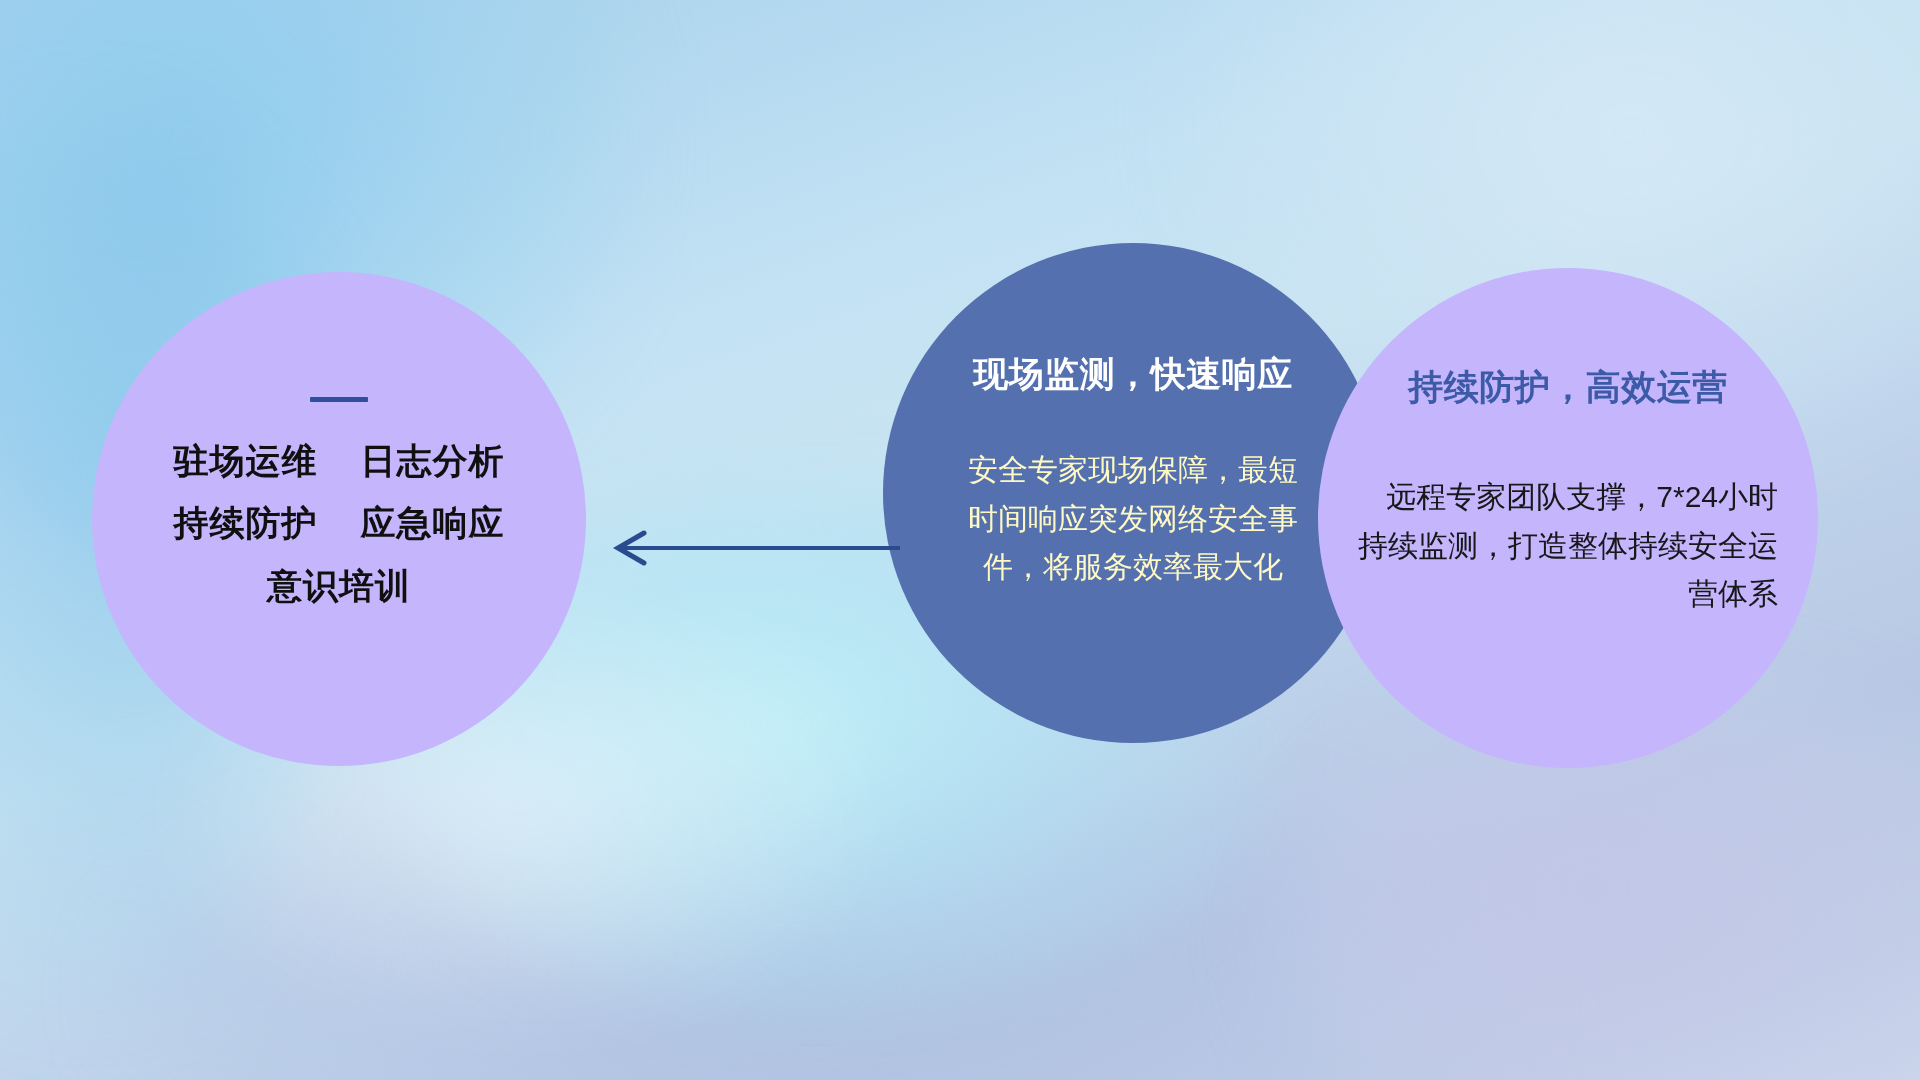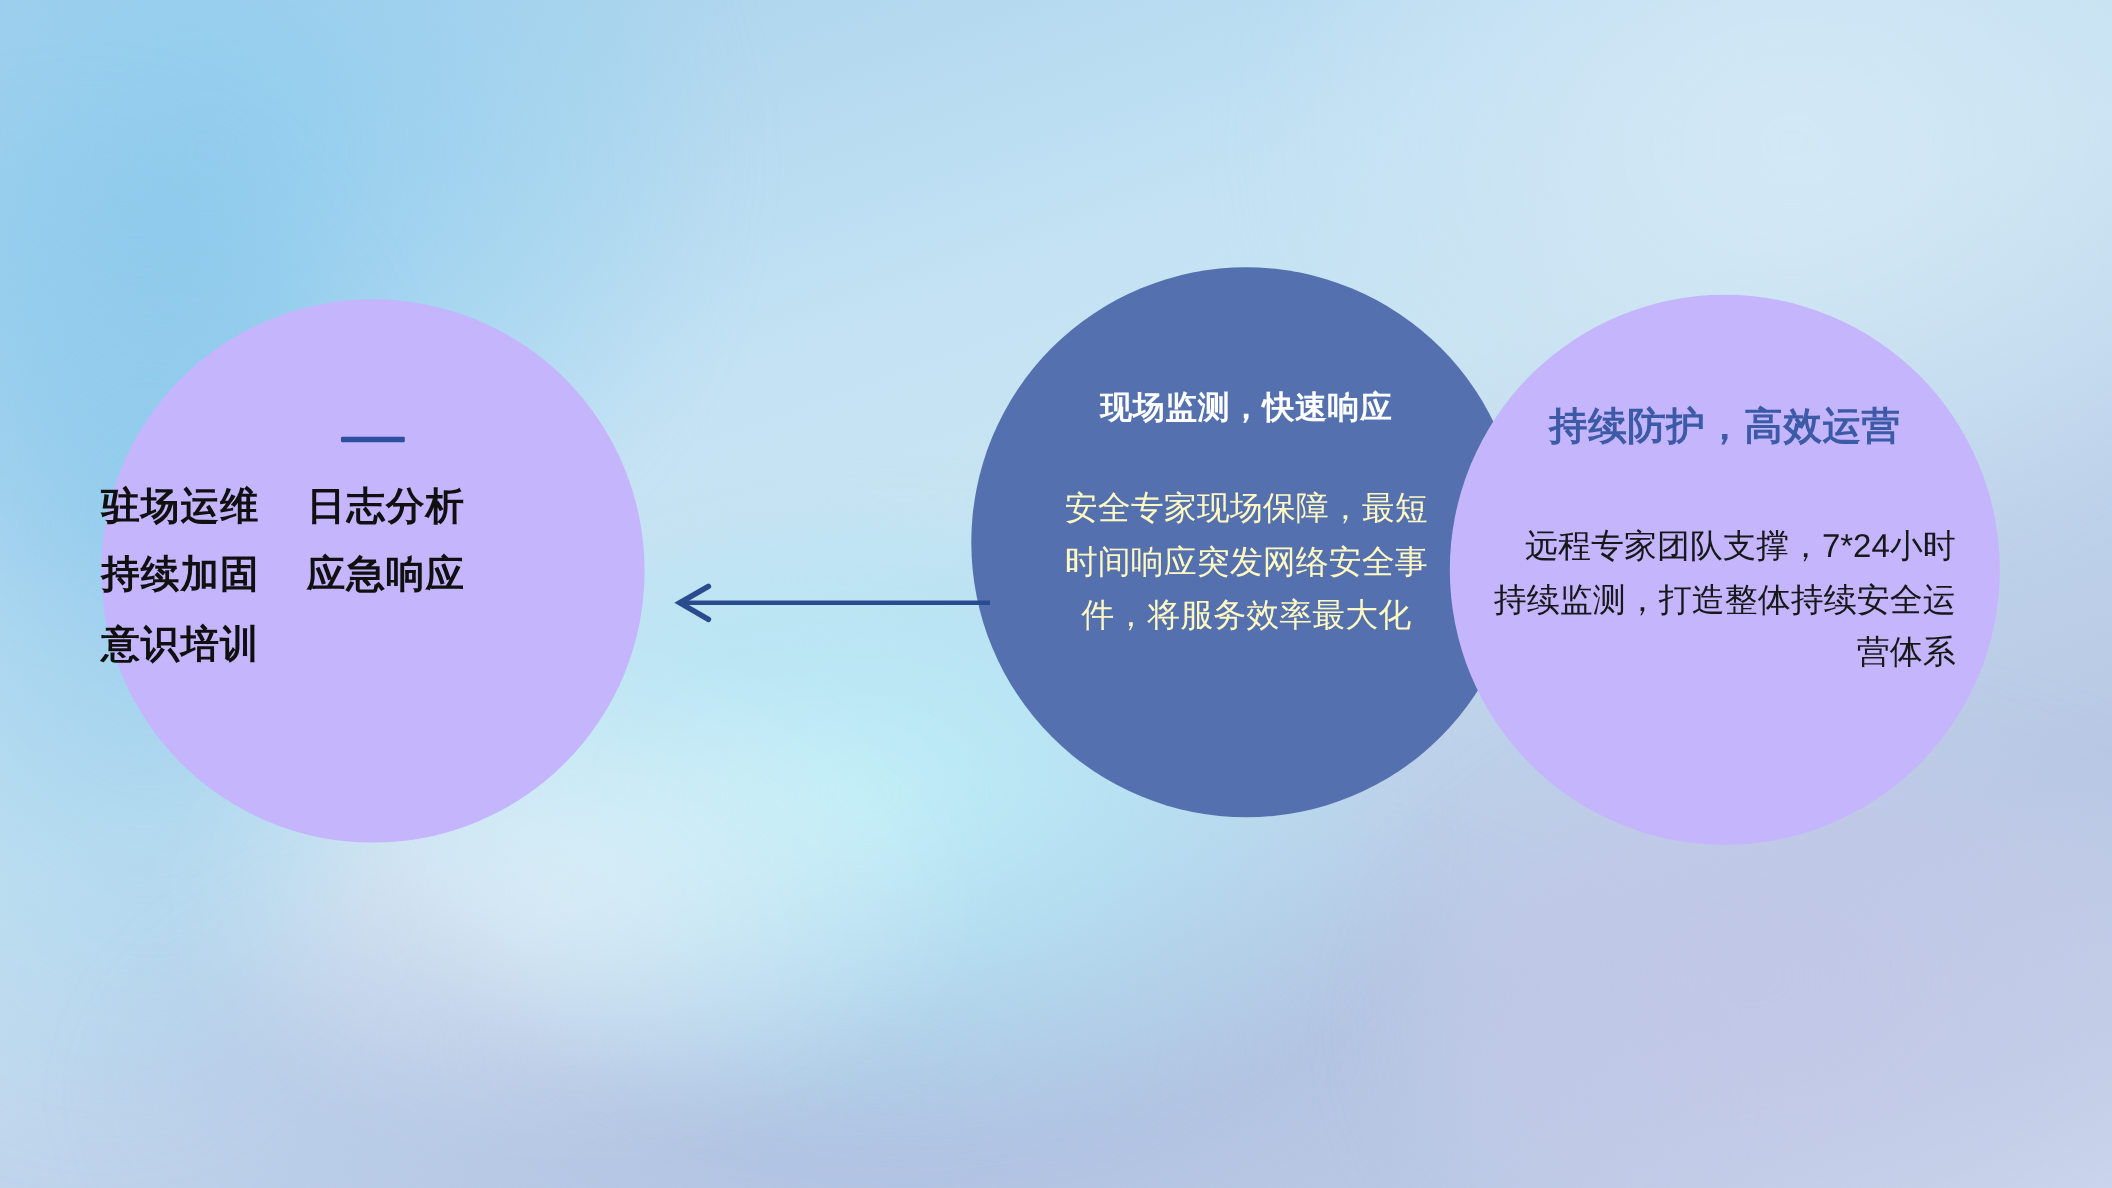--- a/index.html
+++ b/index.html
@@ -125,41 +125,42 @@
   .rule-dash {
     width: 58px;
     height: 5px;
     background: #2d4f9e;
     border-radius: 1px;
     margin-top: 125px;
   }
   #left-lines {
     margin-top: 28px;
     width: 100%;
+    text-align: center;
   }
   .left-line {
     color: #101010;
     font-weight: bold;
     font-size: 35px;
     line-height: 1.78;
     letter-spacing: 1px;
     white-space: pre;
   }
 
   
   #circle-mid {
     left: 883px; top: 243px;
     width: 500px; height: 500px;
     z-index: 2;
   }
   .mid-title {
     margin-top: 108px;
     color: #ffffff;
     font-weight: bold;
-    font-size: 29px;
+    font-size: 35px;
     letter-spacing: 0.5px;
     white-space: nowrap;
   }
   .mid-body {
     margin-top: 48px;
     width: 330px;
     color: #fef9c3;
     font-size: 30px;
     line-height: 1.62;
     text-align: center;
@@ -207,21 +208,21 @@
   <div class="bg-glow glow-topright"></div>
   <div class="bg-glow glow-bottom"></div>
   <div class="bg-glow glow-lavender"></div>
   <div class="bg-glow glow-cyan"></div>
   <div class="bg-glow glow-white-mid"></div>
 
   <div id="circle-left" class="circle circle-white">
     <div class="rule-dash"></div>
     <div id="left-lines">
       <div class="left-line">驻场运维    日志分析</div>
-      <div class="left-line">持续加固    应急响应</div>
+      <div class="left-line">持续防护    应急响应</div>
       <div class="left-line">意识培训</div>
     </div>
   </div>
 
   <div id="circle-mid" class="circle circle-blue">
     <div class="mid-title">现场监测，快速响应</div>
     <div class="mid-body">安全专家现场保障，最短时间响应突发网络安全事件，将服务效率最大化</div>
   </div>
 
   <div id="circle-right" class="circle circle-white">

